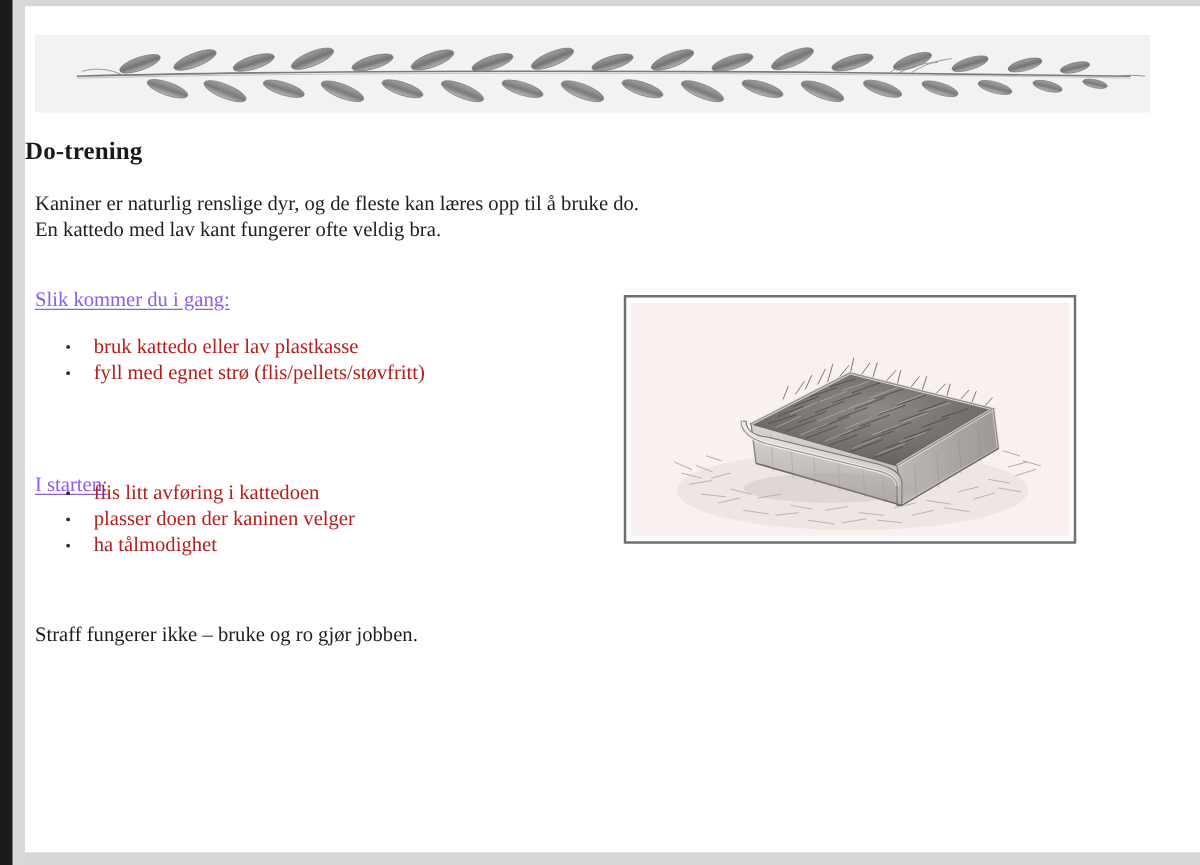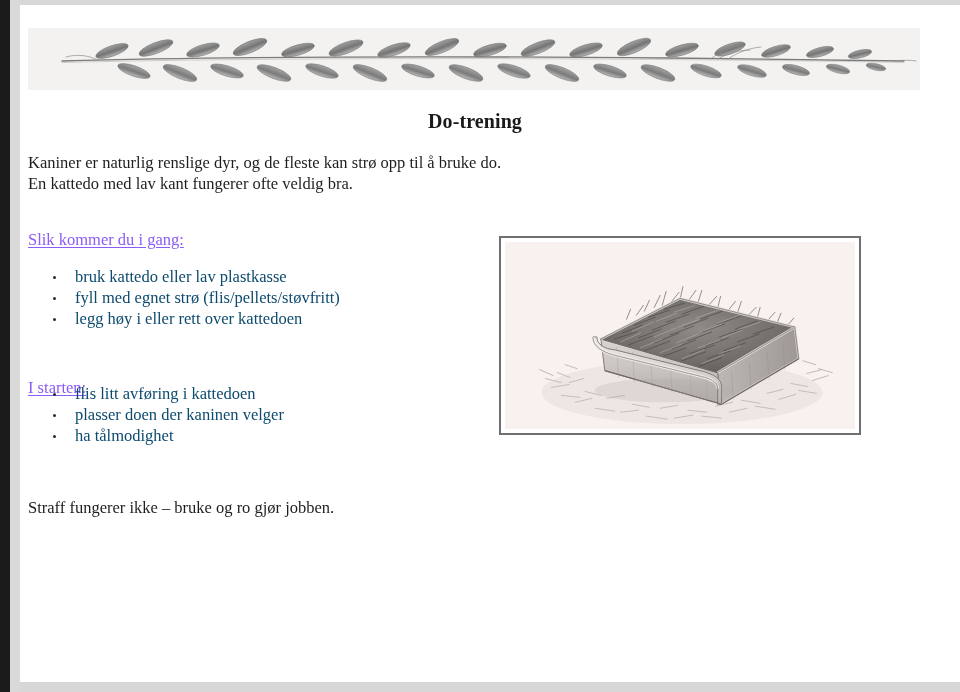--- a/index.html
+++ b/index.html
@@ -78,21 +78,21 @@
     width: 892px;
     height: 62px;
   }
 
   
   .doc-title {
     position: absolute;
     left: 0;
     top: 105px;
     width: 910px;
-    text-align: center;
+    text-align: left;
     font-size: 20px;
     font-weight: bold;
     color: #1a1a1a;
     letter-spacing: 0.1px;
   }
 
   .para {
     position: absolute;
     left: 8px;
     font-size: 16.5px;
@@ -123,21 +123,21 @@
     padding: 0;
     list-style: none;
   }
   .bullets-1 { top: 261px; }
   .bullets-2 { top: 378px; }
   .bullets li {
     position: relative;
     padding-left: 47px;
     font-size: 16.5px;
     line-height: 21px;
-    color: #0c4a6e;
+    color: #b91c1c;
     white-space: nowrap;
   }
   .bullets li::before {
     content: "";
     position: absolute;
     left: 25px;
     top: 10px;
     width: 3px;
     height: 3px;
     border-radius: 50%;
@@ -237,28 +237,27 @@
             <path d="M690 31 C 700 25, 712 22, 722 22"></path>
             <path d="M700 31 C 710 24, 722 20, 733 19"></path>
             <path d="M866 33 C 874 32, 882 32, 888 33"></path>
           </g>
         </g>
       </svg>
     </div>
 
     <div class="doc-title">Do-trening</div>
 
-    <div class="para para-1">Kaniner er naturlig renslige dyr, og de fleste kan strø opp til å bruke do.</div>
+    <div class="para para-1">Kaniner er naturlig renslige dyr, og de fleste kan læres opp til å bruke do.</div>
     <div class="para para-2">En kattedo med lav kant fungerer ofte veldig bra.</div>
 
     <div class="section-head head-1">Slik kommer du i gang:</div>
     <ul class="bullets bullets-1">
       <li>bruk kattedo eller lav plastkasse</li>
       <li>fyll med egnet strø (flis/pellets/støvfritt)</li>
-      <li>legg høy i eller rett over kattedoen</li>
     </ul>
 
     <div class="section-head head-2">I starten:</div>
     <ul class="bullets bullets-2">
       <li>flis litt avføring i kattedoen</li>
       <li>plasser doen der kaninen velger</li>
       <li>ha tålmodighet</li>
     </ul>
 
     <div class="para para-closing">Straff fungerer ikke – bruke og ro gjør jobben.</div>

